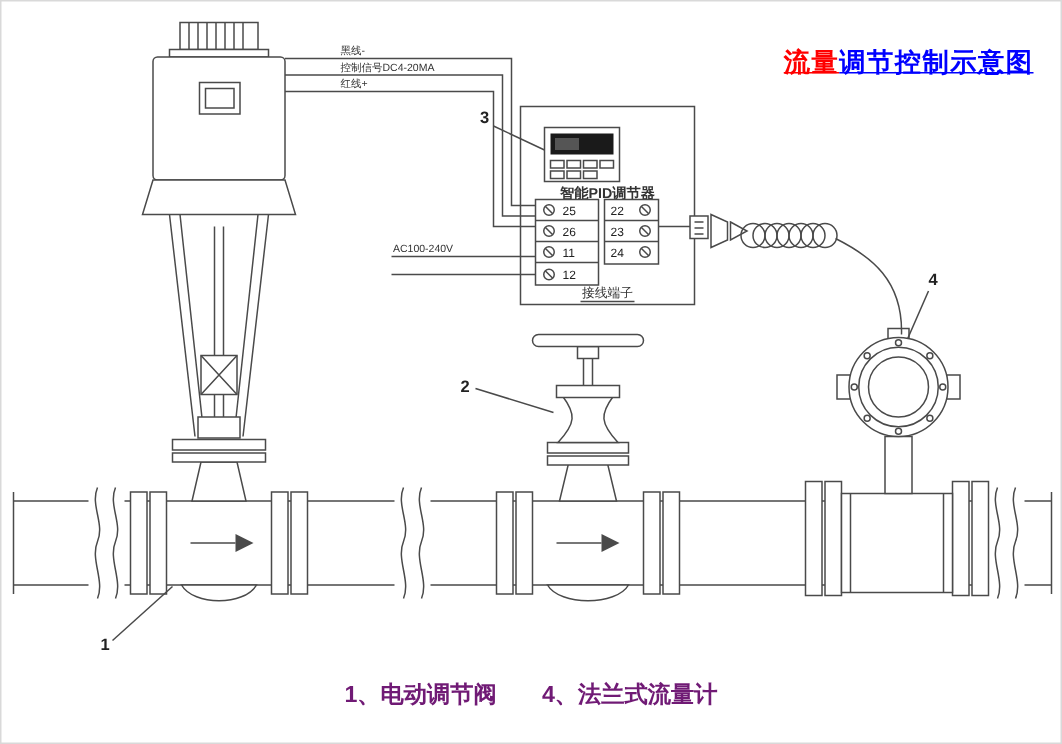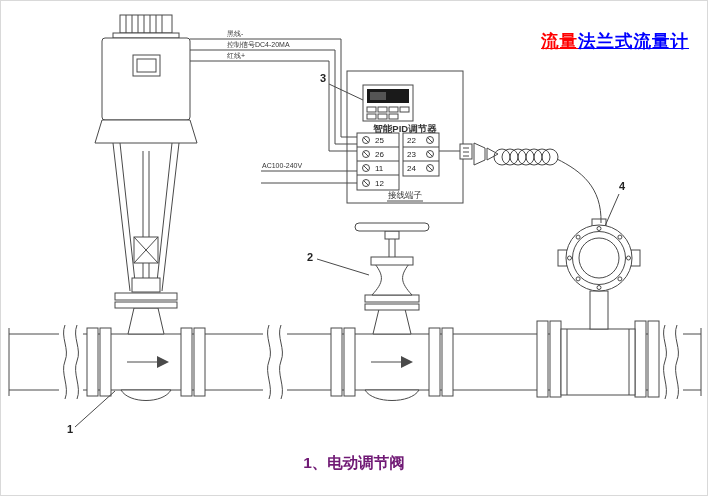--- a/index.html
+++ b/index.html
@@ -225,20 +225,21 @@
       <path class="ln" d="M328,83 L362,99"></path>
       <text class="callout" x="319" y="81">3</text>
     </g>
     <g>
       <path class="ln" d="M618,193 L604,225"></path>
       <text class="callout" x="618" y="189">4</text>
     </g>
   </svg>
 
   <div id="title">
-    <span class="t-red">流量</span><span class="t-blue">法兰式流量计</span>
+    <span class="t-red">流量</span><span class="t-blue">调节控制示意图</span>
   </div>
 
   <div id="legend">
     <span>1、电动调节阀</span>
+    <span>4、法兰式流量计</span>
   </div>
 
 </div>
 
 </body></html>

